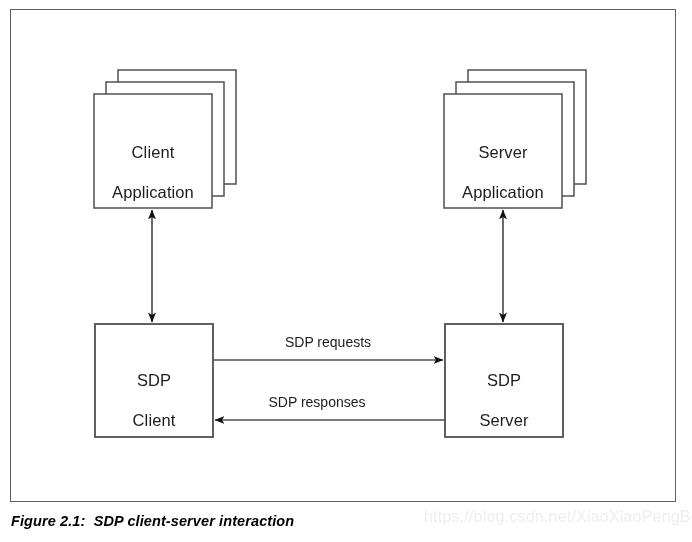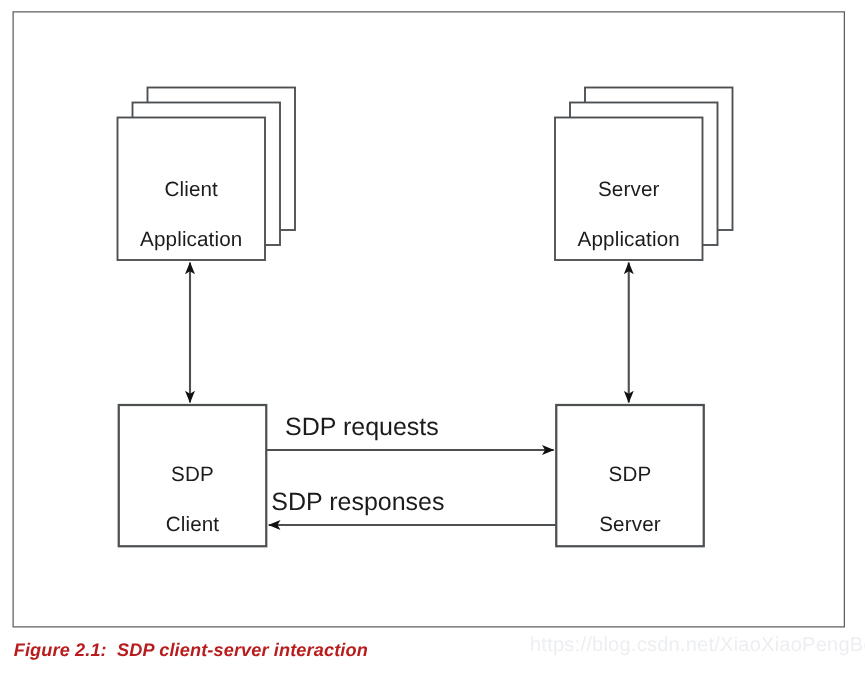--- a/index.html
+++ b/index.html
@@ -43,36 +43,36 @@
     text-align: center;
     color: #1c1c1c;
     font-family: "Liberation Sans", sans-serif;
     font-size: 16.5px;
     line-height: 20px;
     letter-spacing: 0.1px;
     white-space: pre-line;
   }
   .edge-label {
     position: absolute;
-    text-align: left;
+    text-align: center;
     color: #1c1c1c;
     font-family: "Liberation Sans", sans-serif;
-    font-size: 20px;
+    font-size: 14px;
     line-height: 20px;
     white-space: nowrap;
   }
   .caption {
     position: absolute;
     left: 11px;
     top: 513px;
     font-family: "Liberation Sans", sans-serif;
     font-style: italic;
     font-weight: bold;
     font-size: 14.5px;
-    color: #b91c1c;
+    color: #000000;
     letter-spacing: 0.1px;
     white-space: pre;
   }
   .watermark {
     position: absolute;
     left: 424px;
     top: 508px;
     font-family: "Liberation Sans", sans-serif;
     font-size: 16px;
     color: #eceef1;

